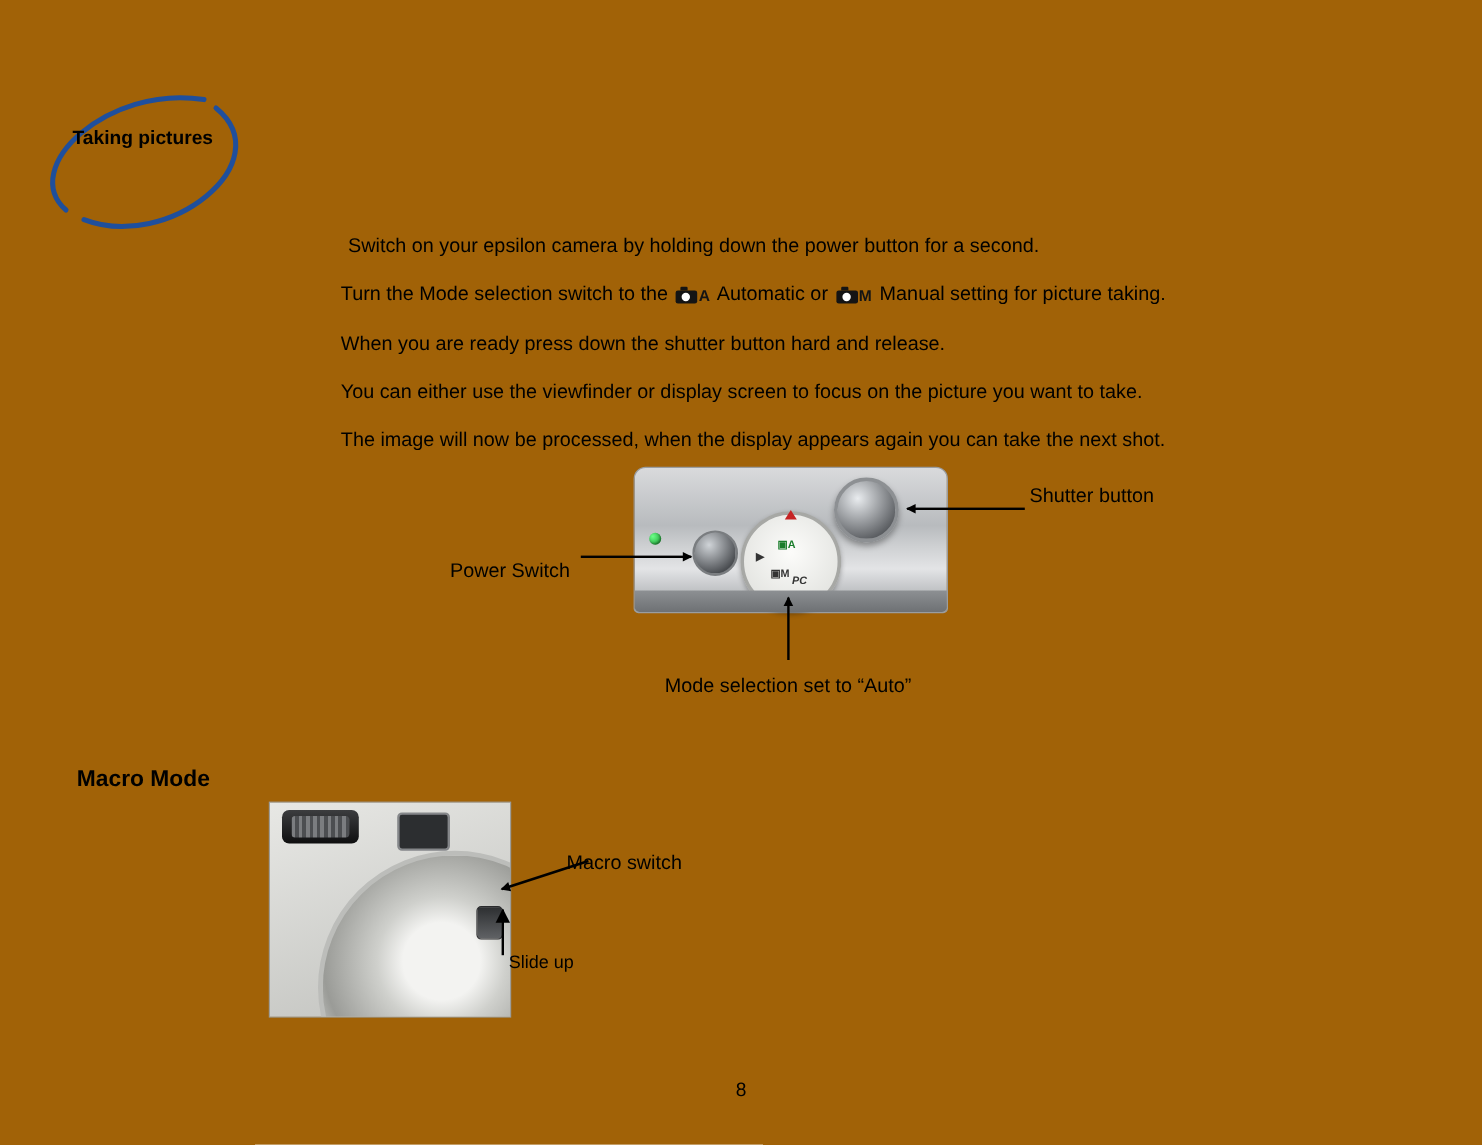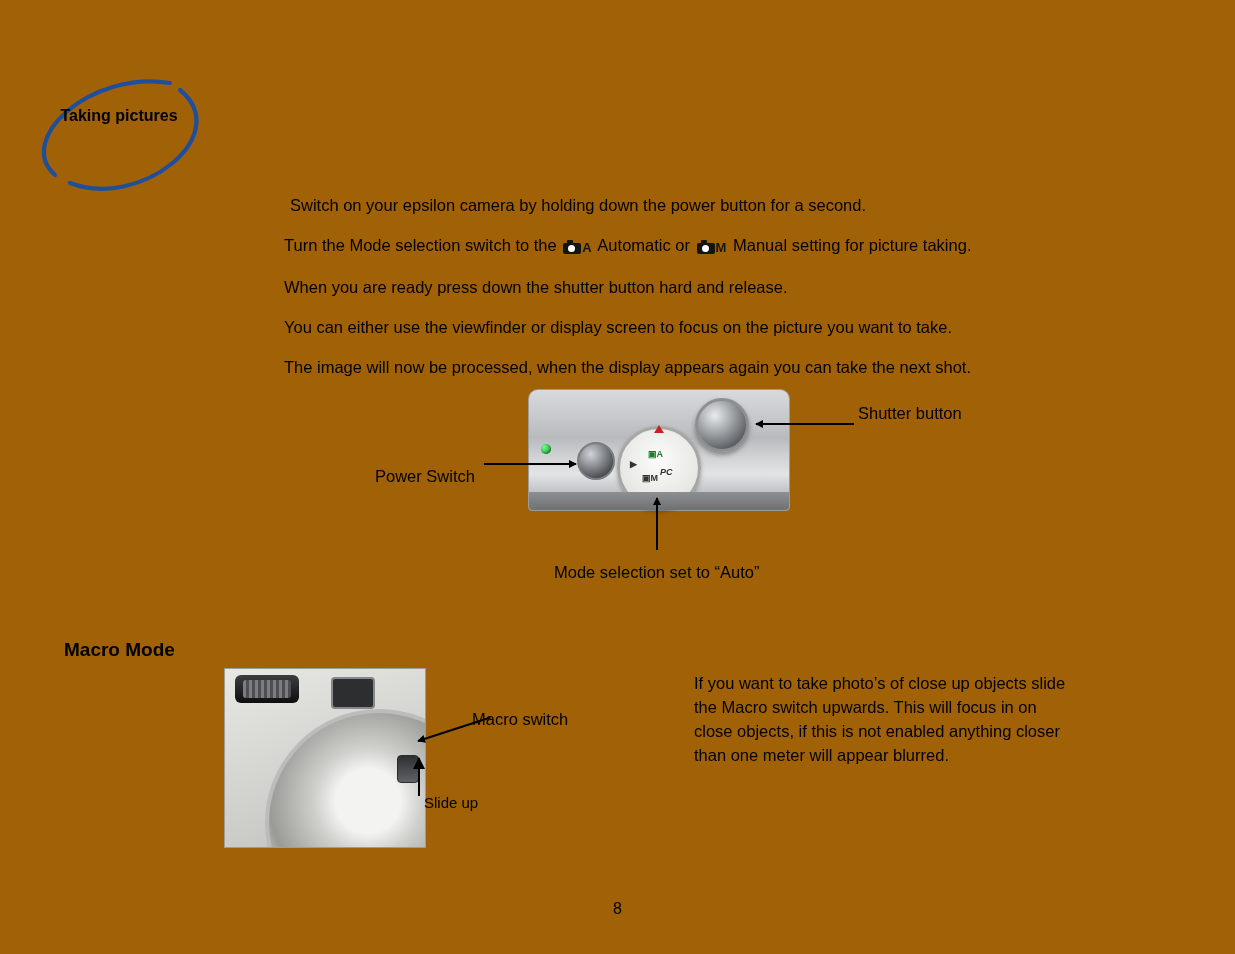--- a/index.html
+++ b/index.html
@@ -129,21 +129,21 @@
   }
   .dial::before{
     content:""; position:absolute; left:34px; top:-4px;
     width:0;height:0;
     border-left:5px solid transparent;
     border-right:5px solid transparent;
     border-bottom:8px solid #c62324;
   }
   .dial .dg { position:absolute; font-size:9px; font-family: Arial, sans-serif; font-weight:bold; }
   .dial .g1 { color:#1a7d2b; left:28px; top:20px; } 
-  .dial .g2 { color:#333; left:40px; top:38px;font-style:italic; }   
+  .dial .g2 { color:#333; left:40px; top:50px;font-style:italic; }   
   .dial .g3 { color:#333; left:22px; top:44px; }   
   .dial .g4 { color:#333; left:10px; top:30px; }   
   .shutter-btn {
     position:absolute; right:40px; top:8px;
     width:48px; height:48px; border-radius:50%;
     background: radial-gradient(circle at 35% 30%, #e9ecef, #54575b 80%);
     border:3px solid #8d9093;
     box-shadow: 0 3px 5px rgba(0,0,0,.35);
   }
 
@@ -300,16 +300,15 @@
     <div class="big-lens"></div>
     <div class="macro-knob"></div>
   </div>
 
   <div class="callout-text" style="left:472px; top:710px;">Macro switch</div>
   <div class="line arrowL" style="left:418px; top:740px; width:76px; height:1.5px; transform-origin:left center; transform:rotate(-18deg);"></div>
 
   <div class="slide-arrow"></div>
   <div class="callout-text" style="left:424px; top:794px; font-size:15px;">Slide up</div>
 
-  <div class="macro-para">If you want to take photo’s of close up objects slide the Macro switch upwards. This will focus in on close objects, if this is not enabled anything closer than one meter will appear blurred.</div>
 
   <div class="page-num">8</div>
 </div>
 
 </body></html>

